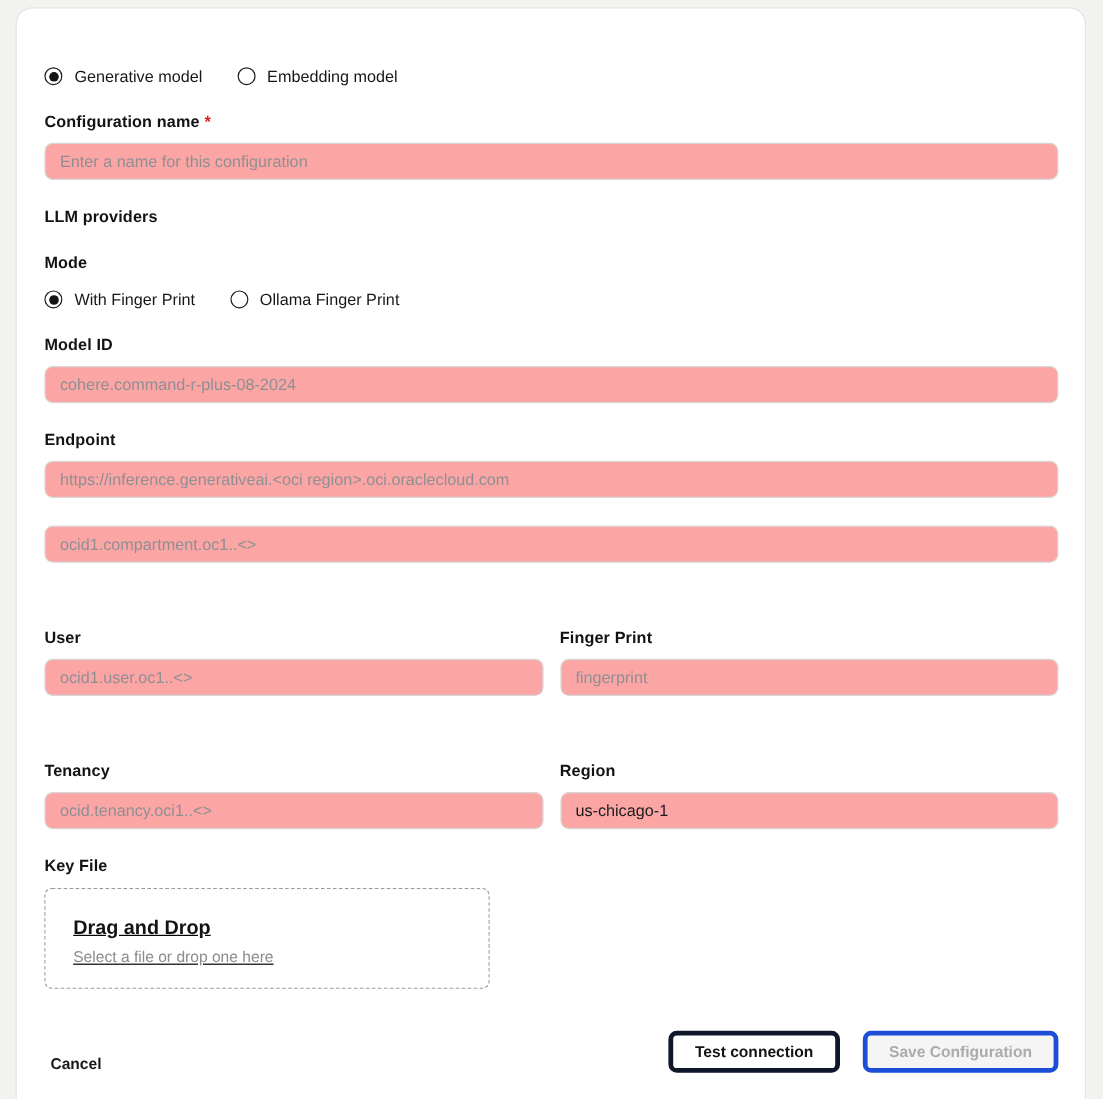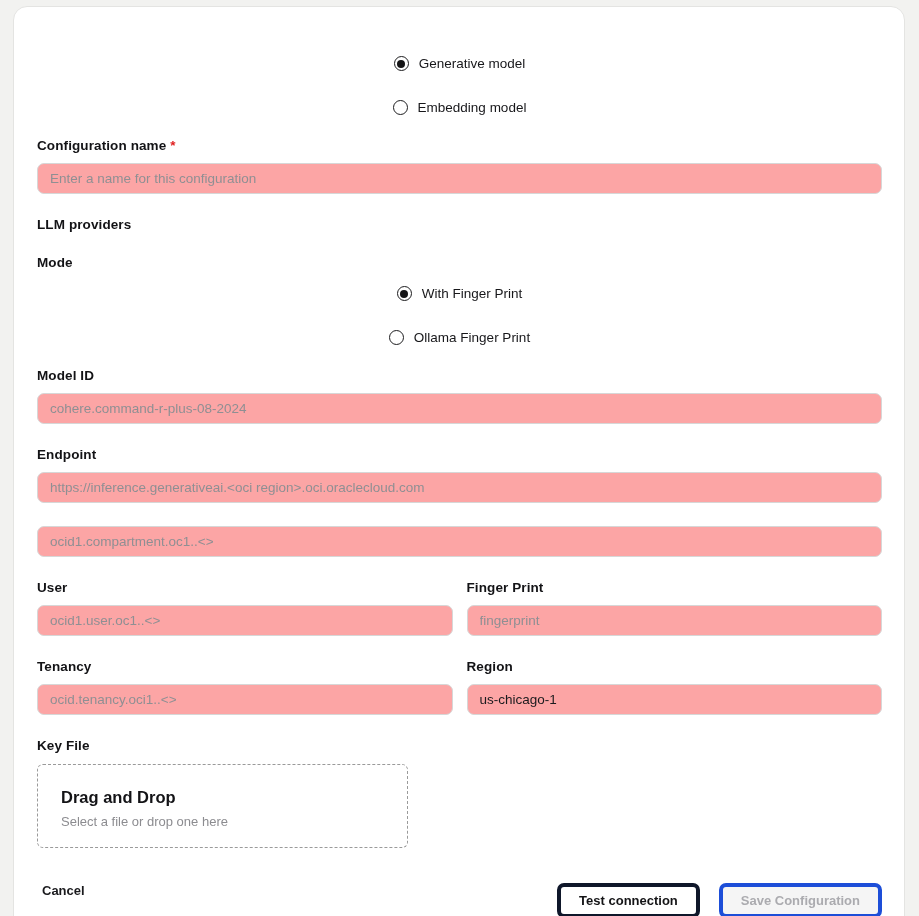--- a/index.html
+++ b/index.html
@@ -26,21 +26,20 @@
     color: #131316;
     letter-spacing: 0.1px;
   }
   .required { color: #df1f1f; margin-left: 4px; font-weight: 700; }
   .section { margin-bottom: 23px; }
   .radio-row {
     display: flex;
     align-items: center;
     gap: 29px;
     margin-top: 16px;
-    flex-direction: column;
   }
   .radio-option {
     display: flex;
     align-items: center;
     gap: 10px;
     cursor: pointer;
   }
   .radio-circle {
     width: 15px; height: 15px;
     border: 1.5px solid #1d1d1f;
@@ -74,45 +73,46 @@
     font-size: 13.5px;
     color: #1b1b1e;
     background: #fca5a5;
     outline: none;
   }
   .text-input::placeholder { color: #8f8f93; opacity: 1; }
   .two-col {
     display: flex;
     gap: 14px;
   }
-  .two-col .col { flex: 1 1 0; }
+  .two-col .col { flex: 1 1 0; margin-top: 32px; }
   .dropzone {
     margin-top: 11px;
     width: 371px;
     height: 84px;
     border: 1px dashed #9a9a9a;
     border-radius: 6px;
     padding: 23px 0 0 23px;
     background: #fff;
     cursor: pointer;
+    text-decoration: underline;
   }
   .dropzone-title {
     font-size: 16.5px;
     font-weight: 700;
     color: #131316;
   }
   .dropzone-subtitle {
     margin-top: 7px;
     font-size: 13px;
     color: #8c8c90;
   }
   .footer {
     margin-top: 35px;
     display: flex;
-    align-items: flex-start;
+    align-items: flex-end;
   }
   .cancel-link {
     margin-left: 5px;
     font-size: 13px;
     font-weight: 700;
     color: #1a1a1d;
     background: none;
     border: none;
     cursor: pointer;
     font-family: inherit;

